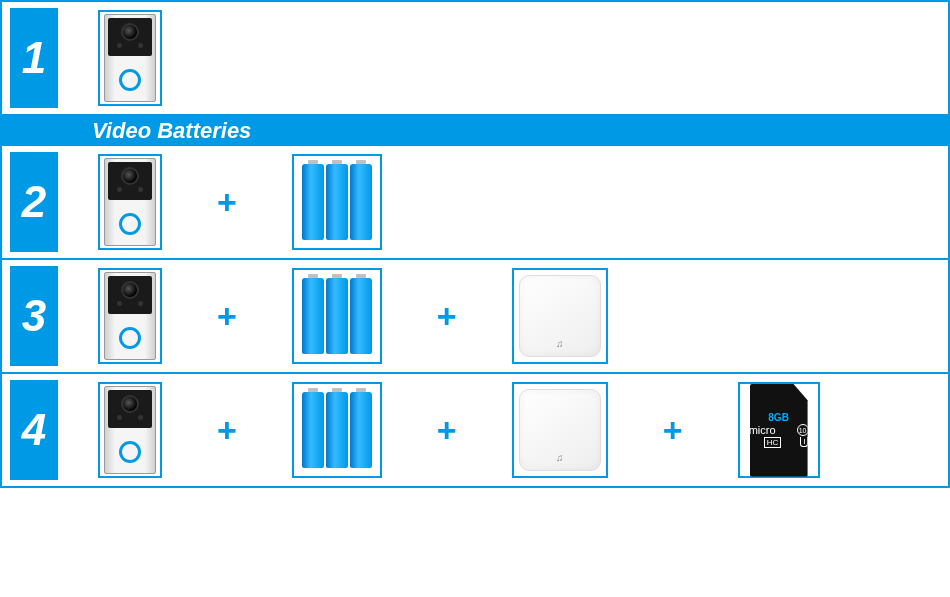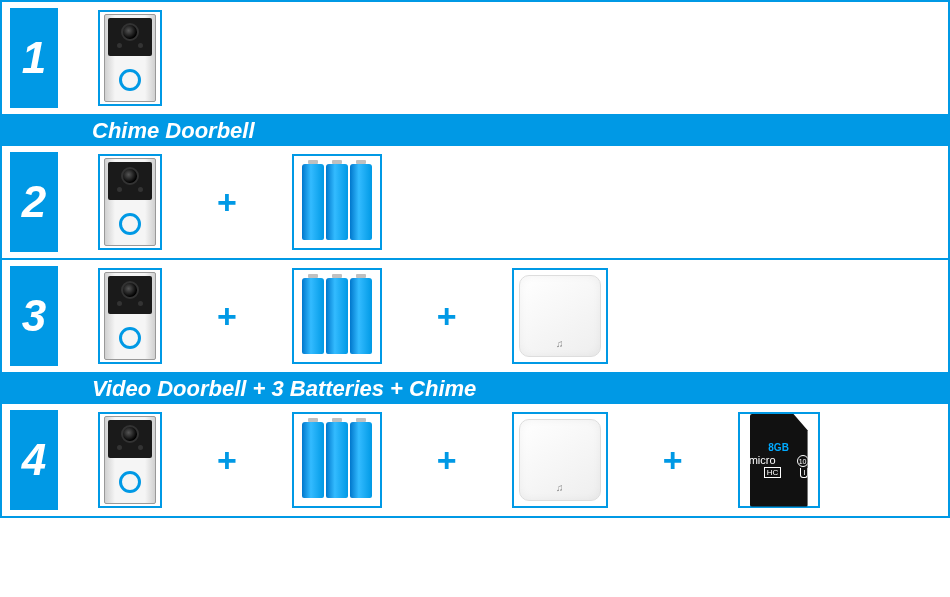--- a/index.html
+++ b/index.html
@@ -170,21 +170,21 @@
     display: flex;
     flex-direction: column;
     align-items: center;
     justify-content: center;
     font-size: 9px;
     line-height: 1.2;
   }
   .sdcard .cap { color: #00aaff; font-weight: bold; font-size: 10px; }
   .sdcard .micro { font-family: Arial; font-size: 11px; }
   .sdcard .hc { display:inline-block; border:1px solid #fff; padding:0 2px; font-size:8px; margin-left:15px;}
-  .sdcard .row2 { display:flex; align-items:flex-end; gap:19px;}
+  .sdcard .row2 { display:flex; align-items:flex-start; gap:19px;}
   .sdcard .c10 { display:inline-block; width:12px; height:12px; border:1px solid #fff; border-radius:50%; font-size:7px; text-align:center; line-height:11px; margin-left:2px;}
   .sdcard .u1 { display:inline-block; border:1px solid #fff; border-top:none; padding:0 2px; font-size:8px; border-radius:0 0 3px 3px;}
 
   .doorbell-box { width: 64px; }
   .batt-box { width: 90px; }
   .chime-box { width: 96px; }
   .sd-box { width: 82px; }
 </style>
 </head>
 <body>
@@ -196,21 +196,21 @@
     <div class="item-box doorbell-box">
       <div class="doorbell">
         <div class="top"></div>
           <div class="lens"></div>
           <div class="sensor"></div>
           <div class="sensor2"></div>
           <div class="ring"></div>
       </div>
     </div>
   </div>
-  <div class="label-bar">Chime Doorbell</div>
+  <div class="label-bar">Video Batteries</div>
 
   <div class="row">
     <div class="num">2</div>
     <div class="item-box doorbell-box">
       <div class="doorbell">
         <div class="top"></div>
           <div class="lens"></div>
           <div class="sensor"></div>
           <div class="sensor2"></div>
           <div class="ring"></div>
@@ -245,21 +245,20 @@
           <div class="battery"></div>
       </div>
     </div>
     <div class="plus">+</div>
     <div class="item-box chime-box">
       <div class="chime">
         <div class="note">♫</div>
       </div>
     </div>
   </div>
-  <div class="label-bar">Video Doorbell + 3 Batteries + Chime</div>
 
   <div class="row">
     <div class="num">4</div>
     <div class="item-box doorbell-box">
       <div class="doorbell">
         <div class="top"></div>
           <div class="lens"></div>
           <div class="sensor"></div>
           <div class="sensor2"></div>
           <div class="ring"></div>

